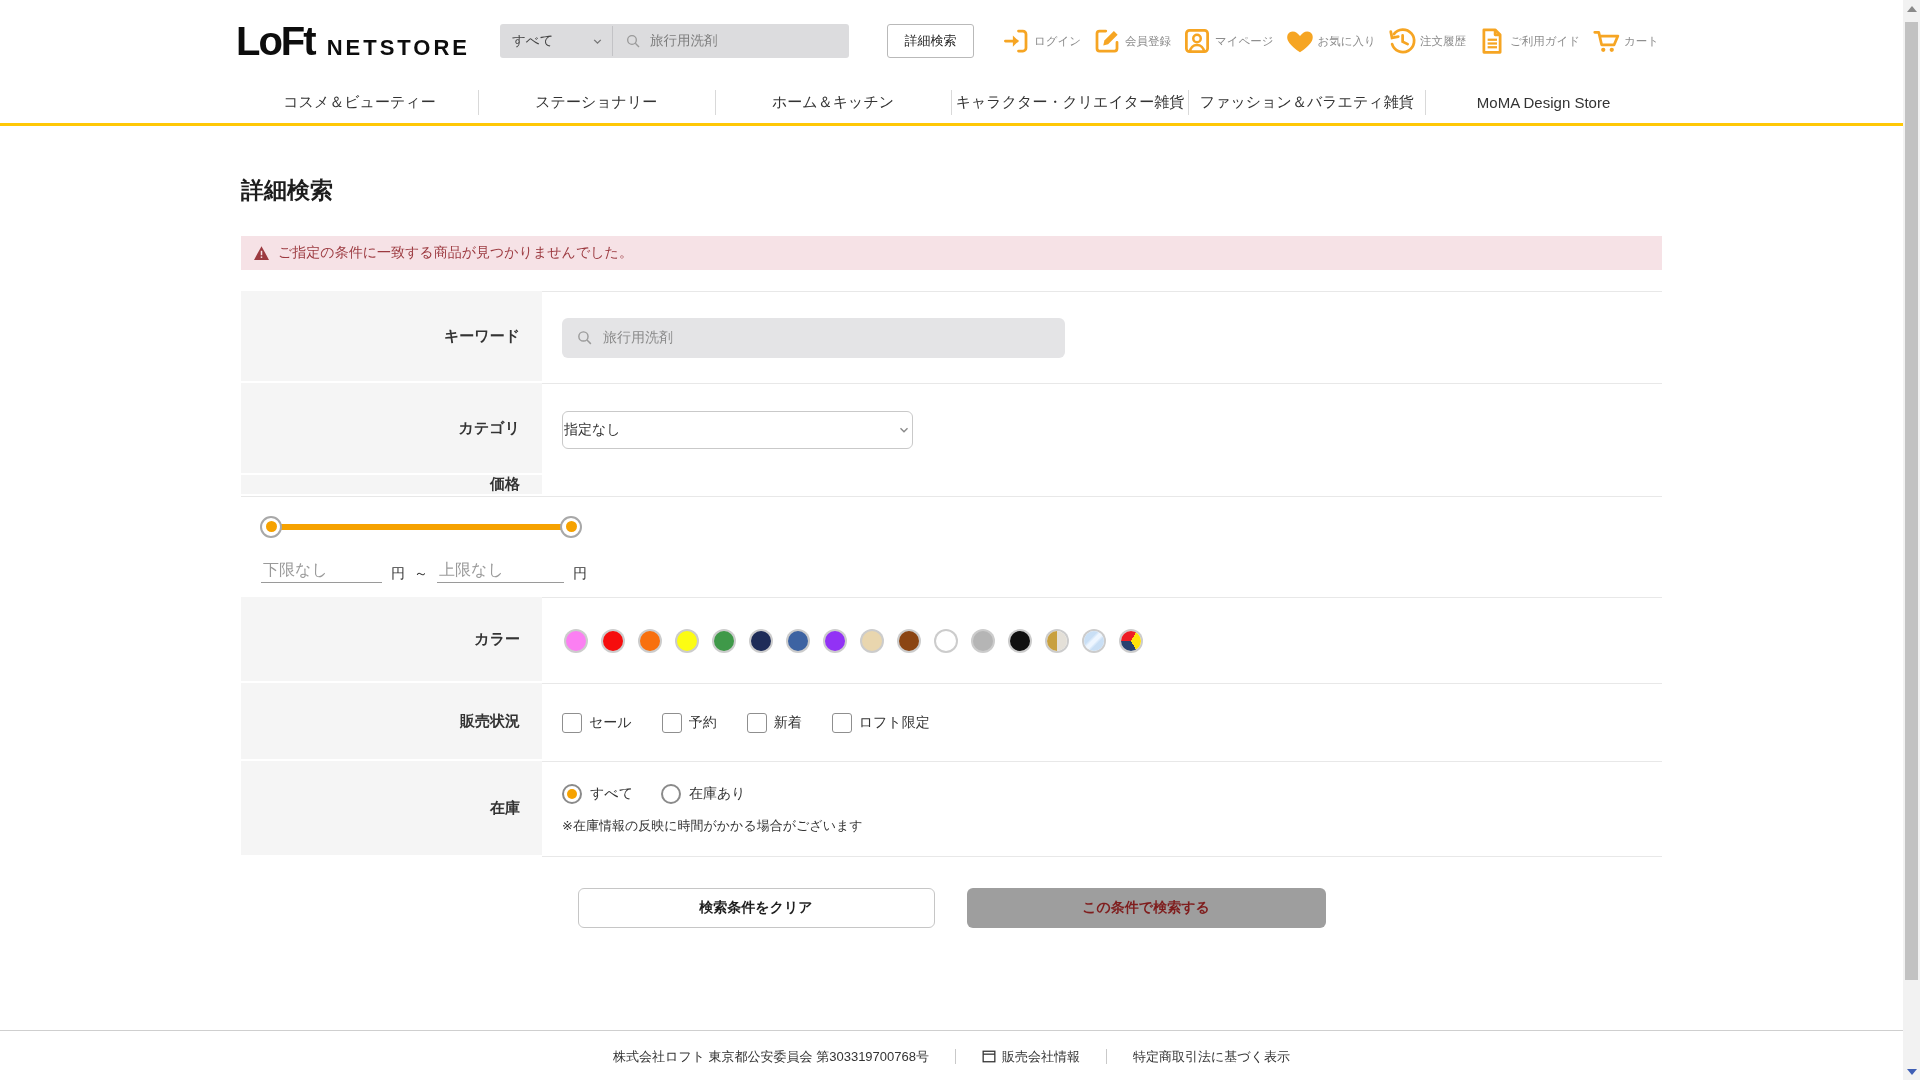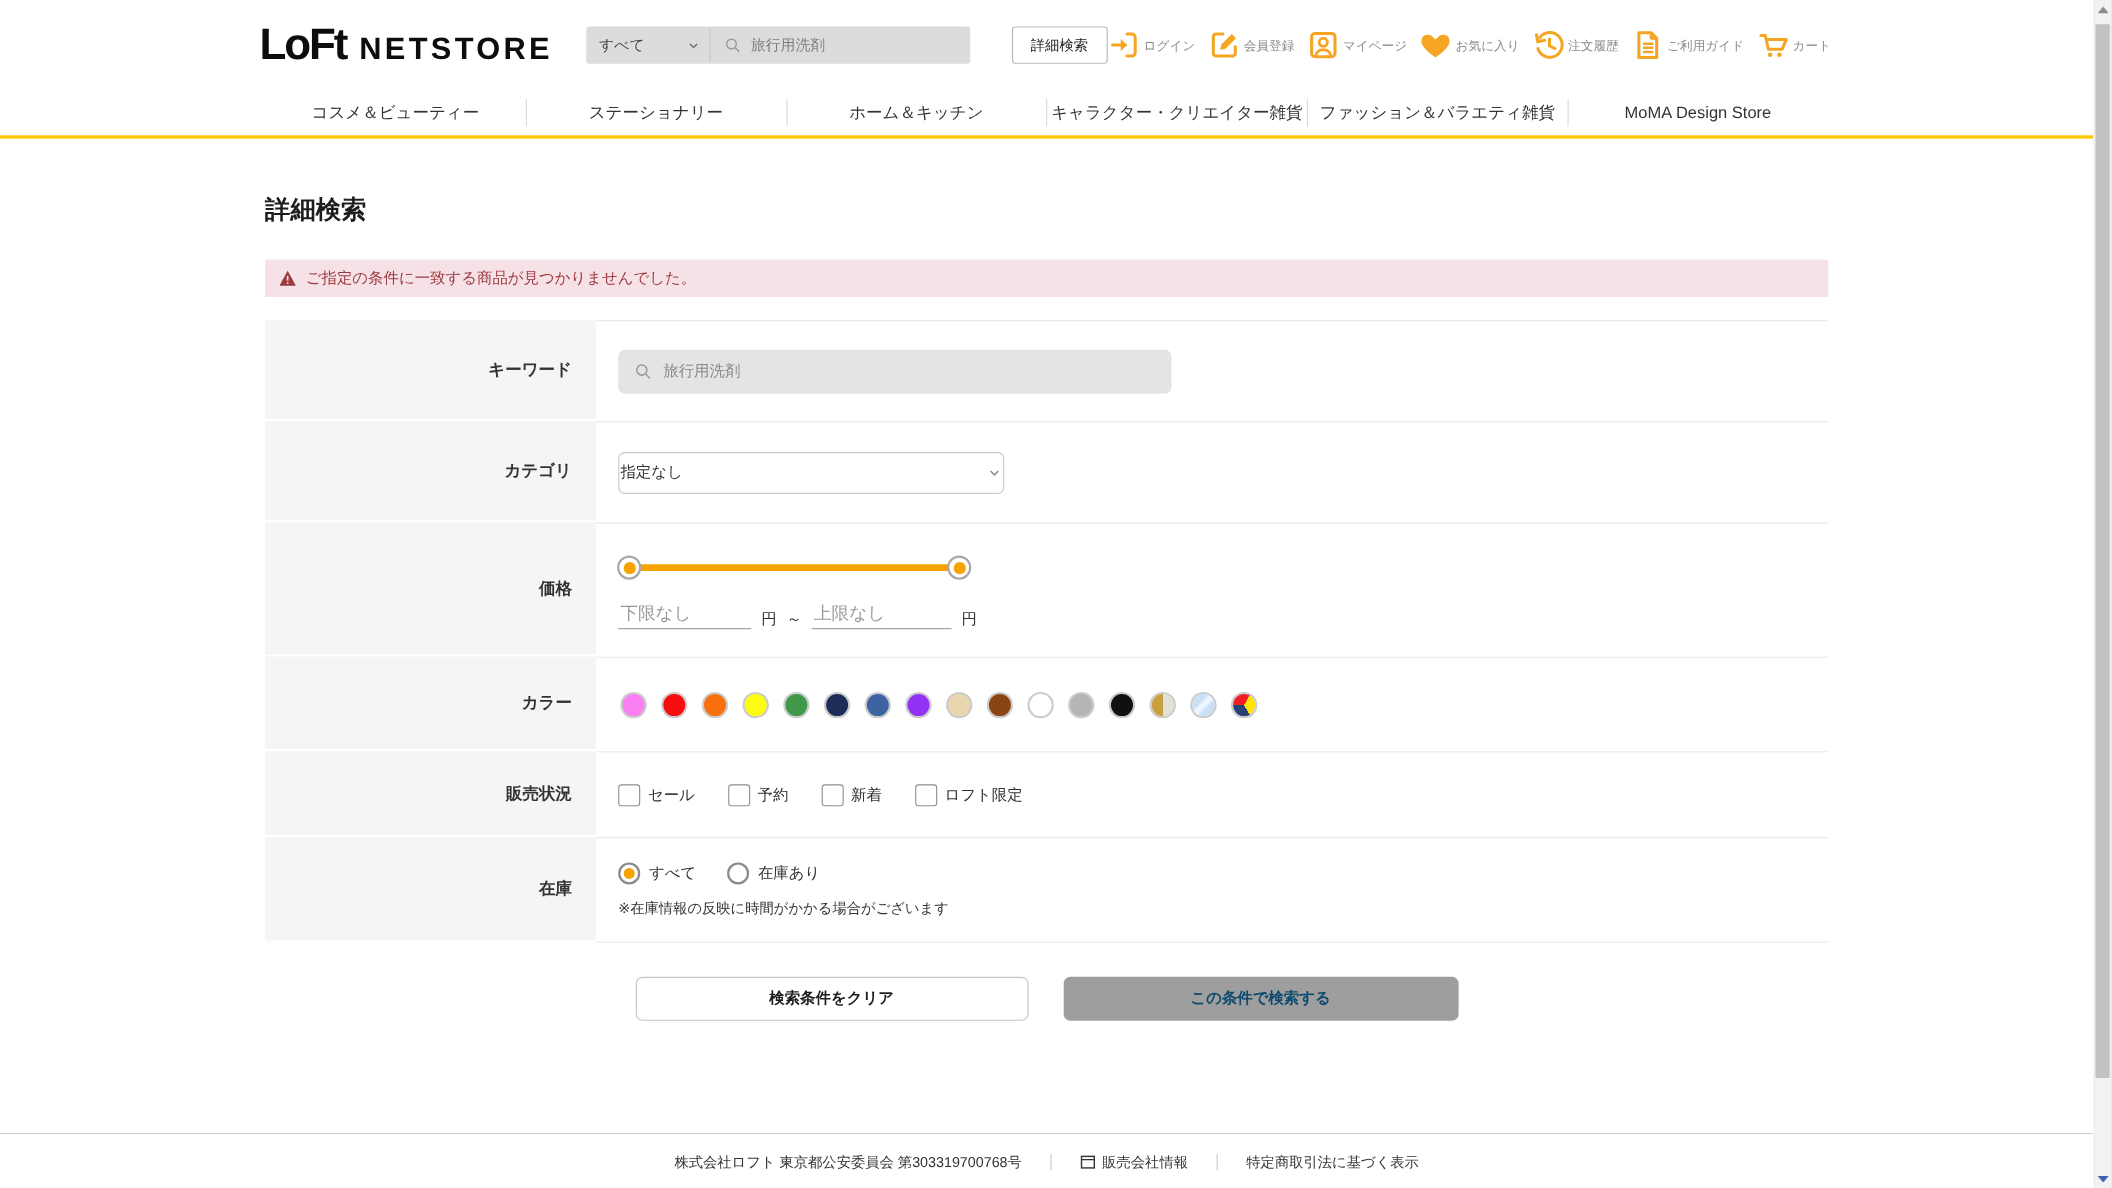--- a/index.html
+++ b/index.html
@@ -14,21 +14,21 @@
   .tri-up { width:0; height:0; border-left:5px solid transparent; border-right:5px solid transparent; border-bottom:6px solid #8a8a8a; }
   .tri-down { width:0; height:0; border-left:5px solid transparent; border-right:5px solid transparent; border-top:6px solid #3f5fb5; }
   .sb-thumb { position:absolute; top:22px; left:2px; width:13px; height:958px; background:#c2c2c2; }
 
   .page { width:1903px; }
 
   
   .topbar { height:82px; display:flex; align-items:center; padding:0 244px 0 236px; }
   .logo { display:flex; align-items:baseline; cursor:pointer; }
   .logo-loft { font-size:40px; font-weight:900; letter-spacing:-2px; color:#0d0d0d; }
-  .logo-net { font-size:28px; font-weight:bold; letter-spacing:3px; margin-left:12px; color:#0d0d0d; }
+  .logo-net { font-size:22px; font-weight:bold; letter-spacing:3px; margin-left:12px; color:#0d0d0d; }
 
   .searchbar { display:flex; align-items:center; margin-left:30px; }
   .search-pill { display:flex; align-items:stretch; width:349px; height:34px; background:#dcdcde; border-radius:3px; overflow:hidden; }
   .search-cat { display:flex; align-items:center; justify-content:space-between; width:112px; padding:0 8px 0 12px; font-size:13.5px; color:#444; cursor:pointer; }
   .search-divider { width:1px; background:#c3c3c6; margin:2px 0; }
   .search-query { display:flex; align-items:center; gap:9px; padding-left:12px; flex:1; }
   .search-query input { border:none; background:transparent; outline:none; font-size:13.5px; color:#7d7d7d; width:190px; font-family:inherit; }
   .adv-btn { margin-left:38px; width:87px; height:34px; background:#fff; border:1px solid #b9b9b9; border-radius:3px; font-size:13px; color:#222; cursor:pointer; font-family:inherit; }
 
   .quicklinks { margin-left:auto; display:flex; align-items:flex-start; gap:11px; }
@@ -44,21 +44,21 @@
   
   .main { width:1421px; margin:0 auto; }
   .page-title { margin-top:49px; font-size:23px; font-weight:bold; color:#1d1d1d; }
   .alert { margin-top:30px; height:34px; background:#f6e2e6; display:flex; align-items:center; gap:9px; padding-left:13px; font-size:14px; color:#9c3a40; }
 
   .form { margin-top:21px; }
   .frow { display:flex; }
   .flabel { width:301px; background:#f5f5f5; border-bottom:2px solid #fff; display:flex; align-items:center; justify-content:flex-end; padding-right:22px; font-size:15px; font-weight:bold; color:#333; }
   .fcontent { flex:1; border-top:1px solid #e8e8e8; display:flex; flex-direction:column; justify-content:center; padding-left:20px; }
   .frow:last-child .fcontent { border-bottom:1px solid #e8e8e8; }
-  .h92 { height:92px; } .h122 { height:122px; } .h86 { height:86px; } .h78 { height:78px; } .h96 { height:96px; }
+  .h92 { height:92px; } .h122 { height:122px;flex-direction:column; } .h86 { height:86px; } .h78 { height:78px; } .h96 { height:96px; }
 
   .kw-input { width:503px; height:40px; background:#e4e4e6; border-radius:6px; display:flex; align-items:center; gap:10px; padding-left:14px; }
   .kw-input input { border:none; background:transparent; outline:none; font-size:14px; color:#8a8a8a; width:420px; font-family:inherit; }
 
   .cat-select { width:351px; height:38px; background:#fff; border:1px solid #c9c9c9; border-radius:6px; display:flex; align-items:center; justify-content:space-between; padding:0 1px; font-size:14px; color:#333; cursor:pointer; }
 
   .slider { position:relative; width:300px; height:22px; margin:4px 0 20px 10px; }
   .slider-track { position:absolute; top:8px; left:0; right:0; height:6px; background:#f6a200; border-radius:3px; }
   .slider-handle { position:absolute; top:0; width:22px; height:22px; border-radius:50%; background:#fff; border:2px solid #a8a8a8; display:flex; align-items:center; justify-content:center; cursor:pointer; }
   .slider-handle::after { content:""; width:11px; height:11px; border-radius:50%; background:#f6a200; }
@@ -78,21 +78,21 @@
 
   .radios { display:flex; align-items:center; }
   .radio-opt { display:flex; align-items:center; gap:8px; margin-right:28px; cursor:pointer; }
   .radio { width:20px; height:20px; border:2px solid #8a8a8a; border-radius:50%; background:#fff; display:flex; align-items:center; justify-content:center; }
   .radio.checked::after { content:""; width:10px; height:10px; border-radius:50%; background:#f6a200; }
   .stock-note { margin-top:13px; font-size:13px; color:#333; }
 
   .actions { margin-top:31px; display:flex; justify-content:center; gap:32px; }
   .btn { height:40px; border-radius:6px; font-size:14px; font-weight:bold; cursor:pointer; font-family:inherit; }
   .btn-clear { width:357px; background:#fff; border:1px solid #c6c6c6; color:#1d1d1d; }
-  .btn-search { width:359px; background:#9e9e9e; border:none; color:#0c4a6e; }
+  .btn-search { width:359px; background:#9e9e9e; border:none; color:#7f1d1d; }
 
   
   .footer { margin-top:102px; border-top:1px solid #cfcfcf; height:52px; display:flex; align-items:center; justify-content:center; gap:0; }
   .foot-item { font-size:13px; color:#333; display:flex; align-items:center; gap:6px; }
   .foot-sep { width:1px; height:15px; background:#c9c9c9; margin:0 26px; }
   .foot-link { cursor:pointer; }
 
   svg { display:block; }
 </style>
 </head>

